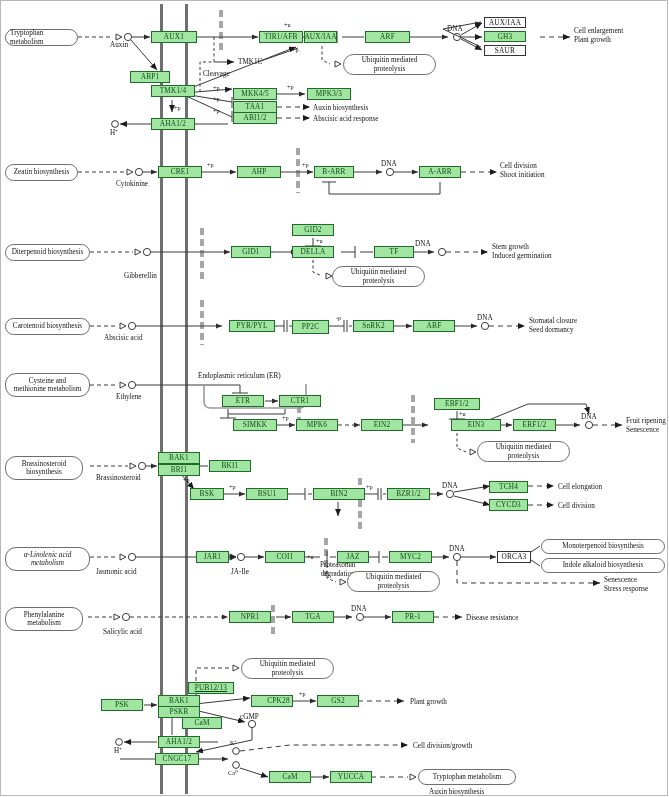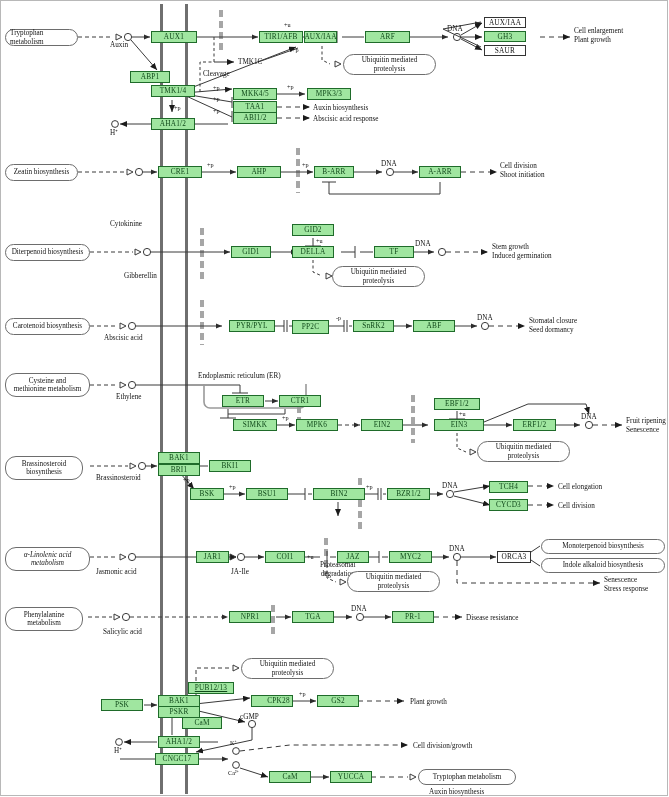--- a/index.html
+++ b/index.html
@@ -334,21 +334,21 @@
   <div class="tx sm" style="left:292px;top:46px;">+p</div>
   <div class="tx sm" style="left:213px;top:84px;">+p</div>
   <div class="tx sm" style="left:213px;top:95px;">+p</div>
   <div class="tx sm" style="left:213px;top:107px;">+p</div>
   <div class="tx sm" style="left:174px;top:104px;">+p</div>
   <div class="tx sm" style="left:287px;top:83px;">+p</div>
 
   <div class="mb" style="left:5px;top:164px;width:73px;height:17px;">
       <span>Zeatin biosynthesis</span>
     </div>
-  <div class="tx" style="left:110px;top:180px;margin-top:40px;">Cytokinine</div>
+  <div class="tx" style="left:116px;top:180px;">Cytokinine</div>
   <div class="gb" style="left:158px;top:166px;width:44px;height:12px;">CRE1</div>
   <div class="gb" style="left:237px;top:166px;width:44px;height:12px;">AHP</div>
   <div class="gb" style="left:314px;top:166px;width:40px;height:12px;">B-ARR</div>
   <div class="gb" style="left:419px;top:166px;width:42px;height:12px;">A-ARR</div>
   <div class="tx" style="left:381px;top:160px;">DNA</div>
   <div class="tx" style="left:500px;top:162px;">Cell division
 Shoot initiation</div>
   <div class="tx sm" style="left:207px;top:161px;">+p</div>
   <div class="tx sm" style="left:302px;top:161px;">+p</div>
 
@@ -386,21 +386,21 @@
       <span style="white-space:pre-line;">Cysteine and
 methionine metabolism</span>
     </div>
   <div class="tx" style="left:116px;top:393px;">Ethylene</div>
   <div class="tx" style="left:198px;top:372px;">Endoplasmic reticulum (ER)</div>
   <div class="gb" style="left:222px;top:395px;width:42px;height:12px;">ETR</div>
   <div class="gb" style="left:279px;top:395px;width:42px;height:12px;">CTR1</div>
   <div class="gb" style="left:233px;top:419px;width:44px;height:12px;">SIMKK</div>
   <div class="gb" style="left:296px;top:419px;width:42px;height:12px;">MPK6</div>
   <div class="gb" style="left:361px;top:419px;width:42px;height:12px;">EIN2</div>
-  <div class="gb" style="left:434px;top:419px;width:50px;height:12px;">EIN3</div>
+  <div class="gb" style="left:451px;top:419px;width:50px;height:12px;">EIN3</div>
   <div class="gb" style="left:434px;top:398px;width:46px;height:12px;">EBF1/2</div>
   <div class="gb" style="left:513px;top:419px;width:43px;height:12px;">ERF1/2</div>
   <div class="tx" style="left:581px;top:413px;">DNA</div>
   <div class="mb" style="left:477px;top:441px;width:93px;height:21px;">
       <span style="white-space:pre-line;">Ubiquitin mediated
 proteolysis</span>
     </div>
   <div class="tx" style="left:626px;top:417px;">Fruit ripening
 Senescence</div>
   <div class="tx sm" style="left:282px;top:414px;">+p</div>

